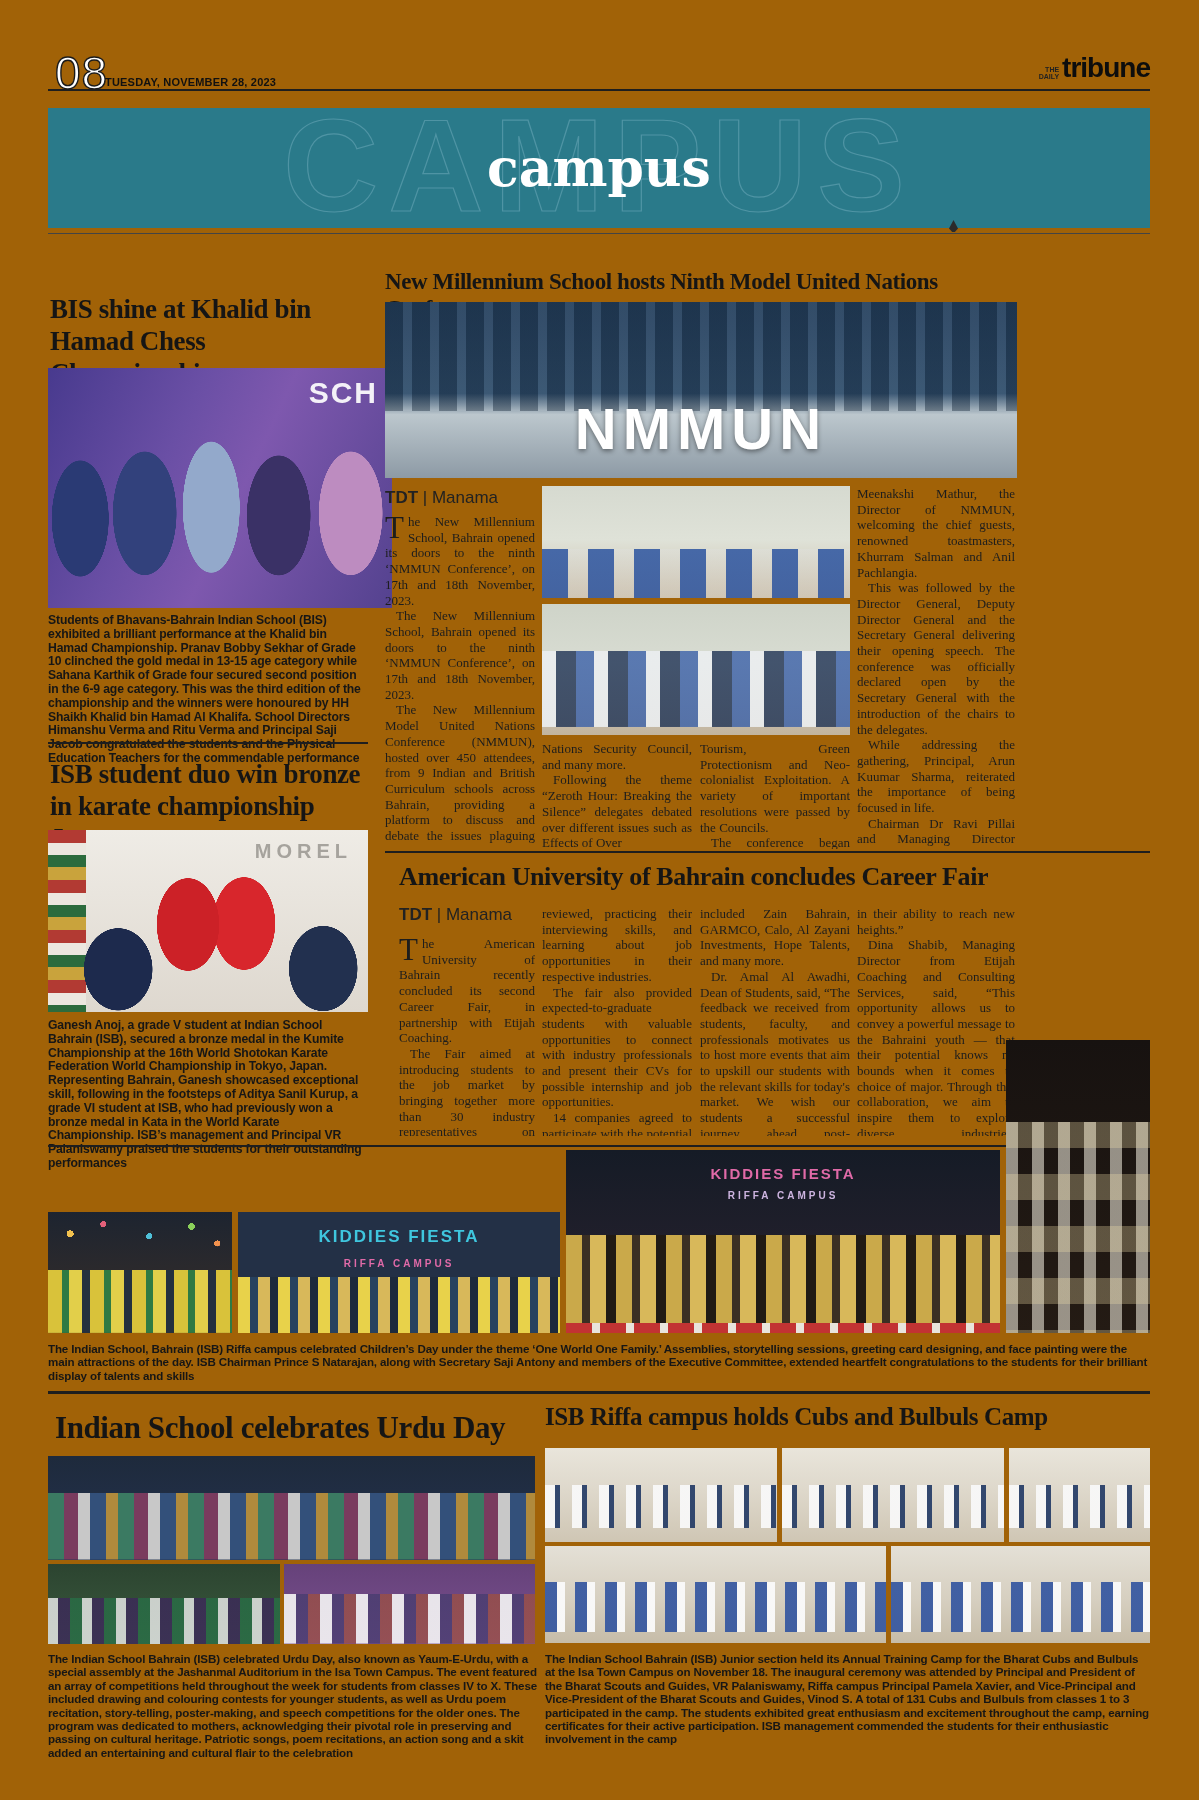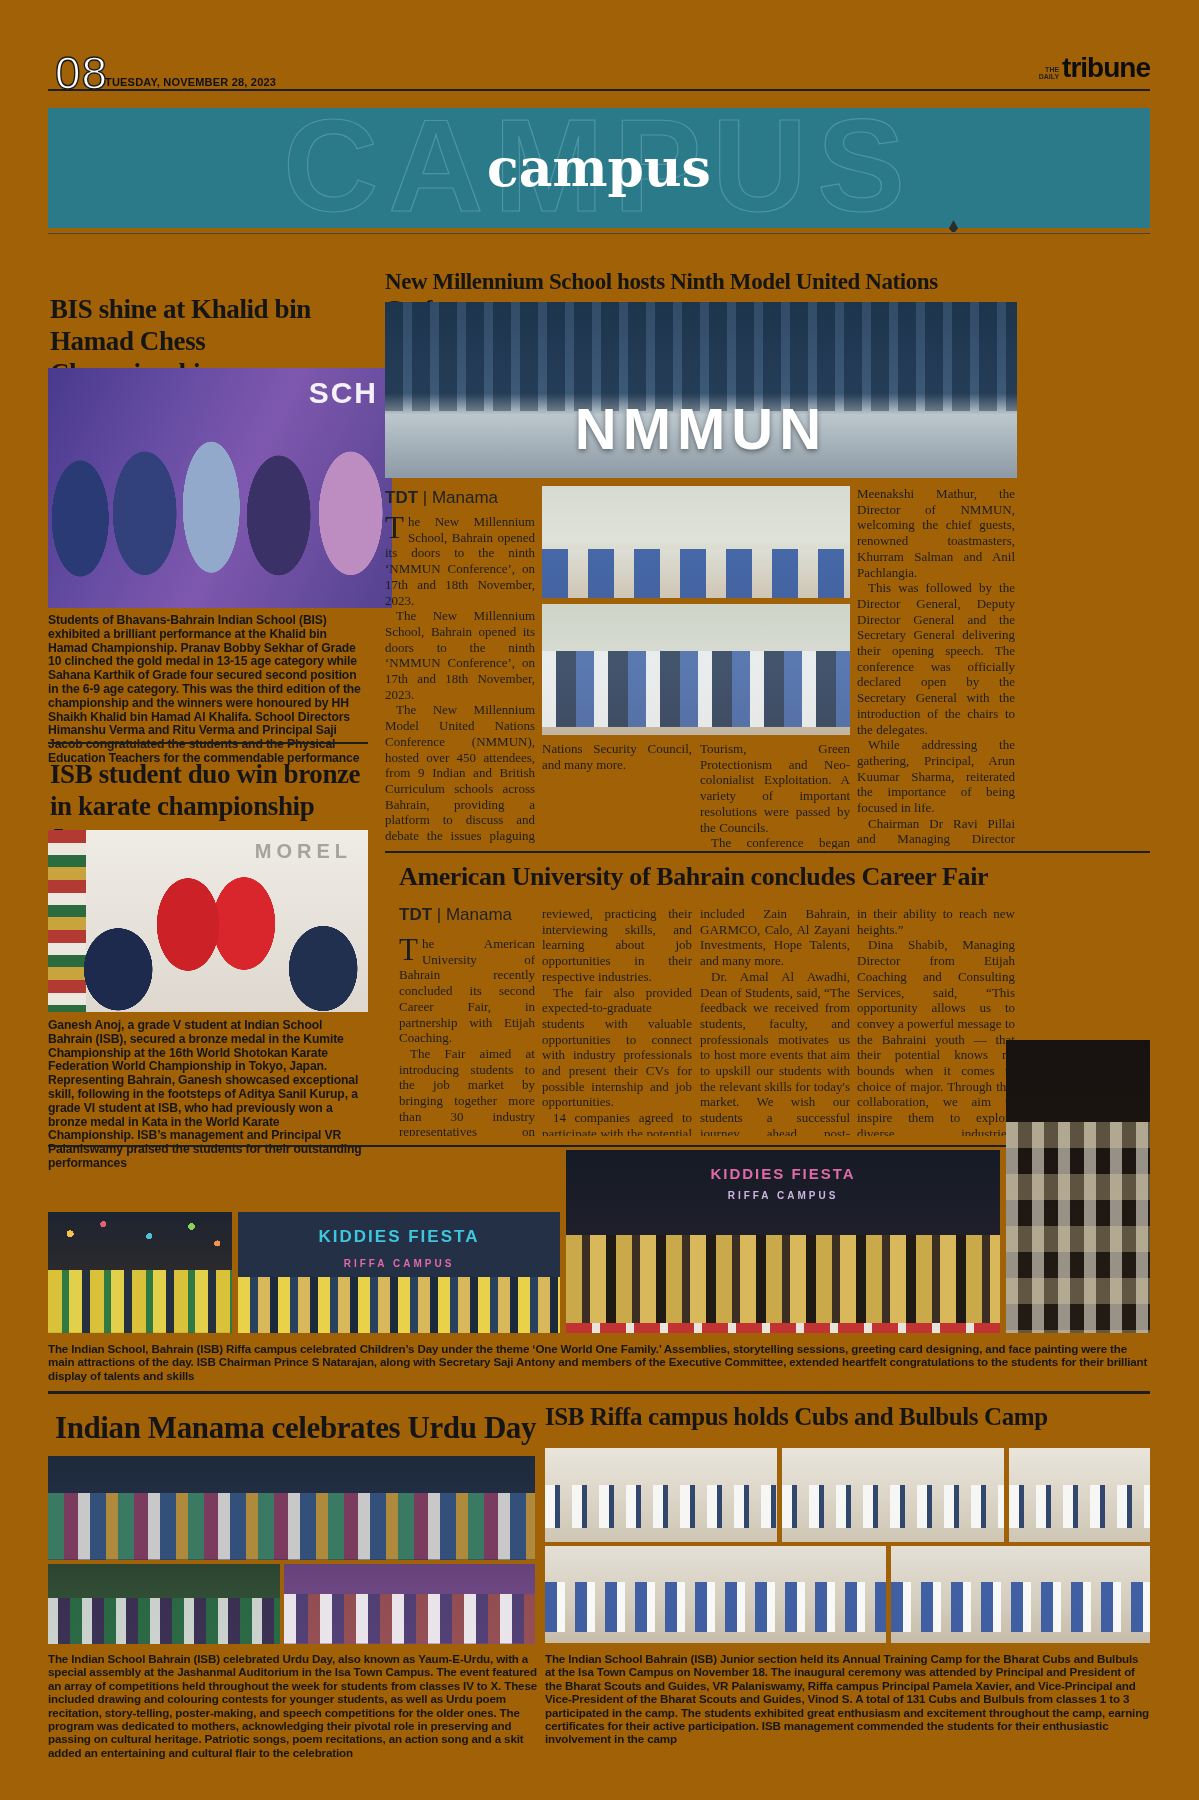--- a/index.html
+++ b/index.html
@@ -168,20 +168,21 @@
   </div>
   <div class="bodycol drop-first" style="left:385px;top:514px;width:150px;height:330px;">
       <p class="para drop">The New Millennium School, Bahrain opened its doors to the ninth ‘NMMUN Conference’, on 17th and 18th November, 2023.</p>
       <p class="para">The New Millennium School, Bahrain opened its doors to the ninth ‘NMMUN Conference’, on 17th and 18th November, 2023.</p>
       <p class="para">The New Millennium Model United Nations Conference (NMMUN), hosted over 450 attendees, from 9 Indian and British Curriculum schools across Bahrain, providing a platform to discuss and debate the issues plaguing the present-day world.</p>
     </div>
   <div class="photo ph-class" style="left:542px;top:486px;width:308px;height:112px;"></div>
   <div class="photo ph-class" id="ph-class2" style="left:542px;top:604px;width:308px;height:131px;"></div>
   <div class="bodycol" style="left:542px;top:741px;width:150px;height:108px;">
       <p class="para">Nations Security Council, and many more.</p>
+      <p class="para">Following the theme “Zeroth Hour: Breaking the Silence” delegates debated over different issues such as Effects of Over</p>
     </div>
   <div class="bodycol" style="left:700px;top:741px;width:150px;height:108px;">
       <p class="para">Tourism, Green Protectionism and Neo-colonialist Exploitation. A variety of important resolutions were passed by the Councils.</p>
       <p class="para">The conference began with</p>
     </div>
   <div class="bodycol" style="left:857px;top:486px;width:158px;height:362px;">
       <p class="para">Meenakshi Mathur, the Director of NMMUN, welcoming the chief guests, renowned toastmasters, Khurram Salman and Anil Pachlangia.</p>
       <p class="para">This was followed by the Director General, Deputy Director General and the Secretary General delivering their opening speech. The conference was officially declared open by the Secretary General with the introduction of the chairs to the delegates.</p>
       <p class="para">While addressing the gathering, Principal, Arun Kuumar Sharma, reiterated the importance of being focused in life.</p>
       <p class="para">Chairman Dr Ravi Pillai and Managing Director Geetha Pillai congratulated the students and the staff for successfully conducting the grand event.</p>
@@ -223,21 +224,21 @@
     <div class="band"></div>
     <div class="stagefront"></div>
   </div>
   <div class="photo ph-stage-d" style="left:1006px;top:1040px;width:144px;height:293px;">
     <div class="band"></div>
   </div>
   <div class="cap" style="left:48px;top:1342px;width:1102px;height:30px;font-size:11.6px;line-height:13.4px;">The Indian School, Bahrain (ISB) Riffa campus celebrated Children’s Day under the theme ‘One World One Family.’ Assemblies, storytelling sessions, greeting card designing, and face painting were the main attractions of the day. ISB Chairman Prince S Natarajan, along with Secretary Saji Antony and members of the Executive Committee, extended heartfelt congratulations to the students for their brilliant display of talents and skills</div>
 
   <div class="rule" style="left:48px;top:1391px;width:1102px;height:3px;"></div>
 
-  <h2 class="hl" style="left:55px;top:1410px;width:490px;font-size:31px;line-height:35px;">Indian Manama celebrates Urdu Day</h2>
+  <h2 class="hl" style="left:55px;top:1410px;width:490px;font-size:31px;line-height:35px;">Indian School celebrates Urdu Day</h2>
   <div class="photo ph-urdu-top" style="left:48px;top:1456px;width:487px;height:104px;"></div>
   <div class="photo ph-urdu-bl" style="left:48px;top:1564px;width:232px;height:80px;"></div>
   <div class="photo ph-urdu-br" style="left:284px;top:1564px;width:251px;height:80px;"></div>
   <div class="cap" style="left:48px;top:1652px;width:490px;height:125px;font-size:11.6px;line-height:13.4px;">The Indian School Bahrain (ISB) celebrated Urdu Day, also known as Yaum-E-Urdu, with a special assembly at the Jashanmal Auditorium in the Isa Town Campus. The event featured an array of competitions held throughout the week for students from classes IV to X. These included drawing and colouring contests for younger students, as well as Urdu poem recitation, story-telling, poster-making, and speech competitions for the older ones. The program was dedicated to mothers, acknowledging their pivotal role in preserving and passing on cultural heritage. Patriotic songs, poem recitations, an action song and a skit added an entertaining and cultural flair to the celebration</div>
 
   <h2 class="hl" style="left:545px;top:1402px;width:605px;font-size:25px;line-height:29px;">ISB Riffa campus holds Cubs and Bulbuls Camp</h2>
   <div class="photo ph-cubs" style="left:545px;top:1448px;width:232px;height:94px;"></div>
   <div class="photo ph-cubs" style="left:782px;top:1448px;width:222px;height:94px;"></div>
   <div class="photo ph-cubs" style="left:1009px;top:1448px;width:141px;height:94px;"></div>
   <div class="photo ph-cubs-blue" style="left:545px;top:1546px;width:341px;height:97px;"></div>

